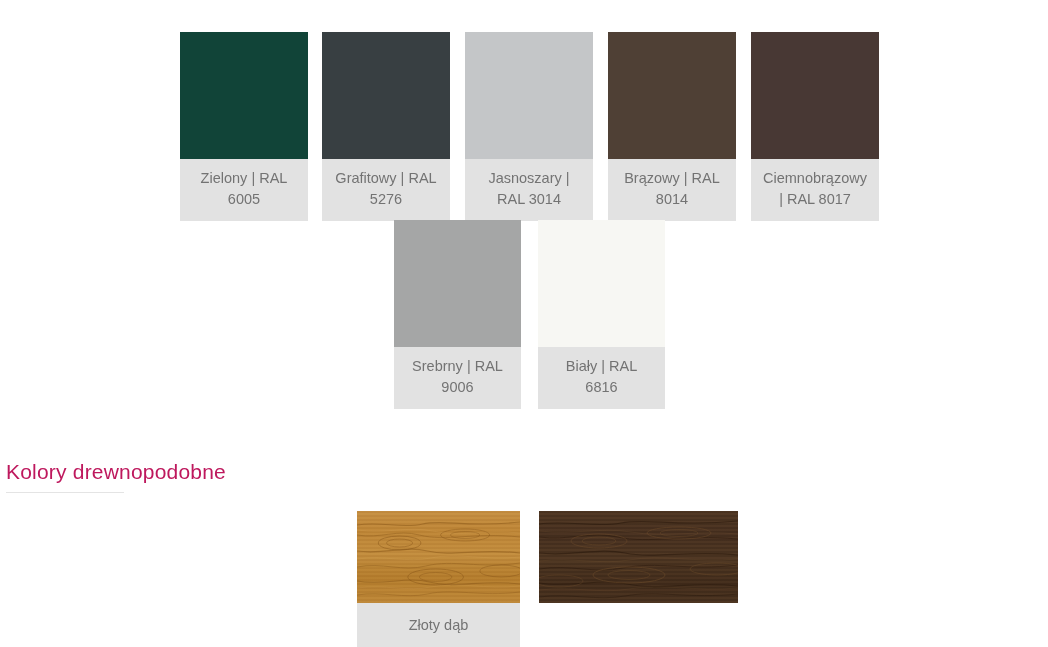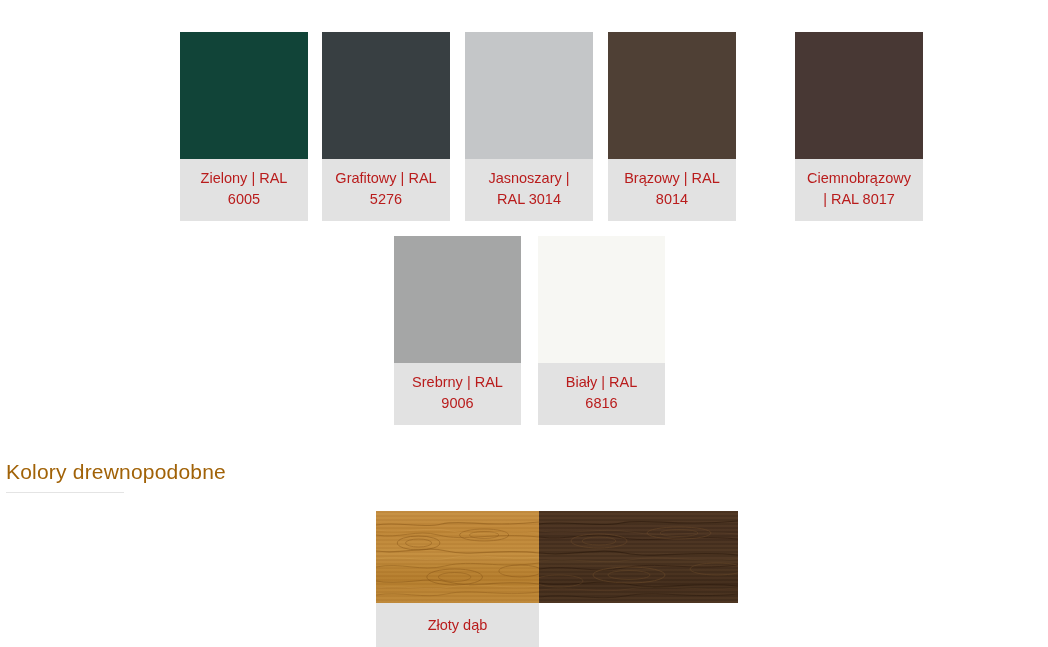--- a/index.html
+++ b/index.html
@@ -23,77 +23,77 @@
     position: absolute;
     box-sizing: border-box;
   }
   .card .fill {
     display: block;
     width: 100%;
     box-sizing: border-box;
   }
   .card .caption {
     background: #e2e2e2;
-    color: #b91c1c;
+    color: #737373;
     font-size: 14.5px;
     line-height: 21px;
     text-align: center;
     box-sizing: border-box;
     padding: 9px 10px 10px 10px;
     word-wrap: break-word;
     overflow-wrap: break-word;
     word-break: break-word;
   }
 
   
   .row1 .card { top: 32px; width: 128px; }
   .row1 .fill { height: 127px; }
   .row1 .caption { height: 62px; }
 
   #card-zielony        { left: 180px; }
   #card-grafitowy      { left: 322px; }
   #card-jasnoszary     { left: 465px; }
   #card-brazowy        { left: 608px; border-radius: 30px; }
-  #card-ciemnobrazowy  { left: 751px; margin-left: 44px; }
-
-  
-  .row2 .card { top: 236px; width: 127px; }
+  #card-ciemnobrazowy  { left: 751px; }
+
+  
+  .row2 .card { top: 220px; width: 127px; }
   .row2 .fill { height: 127px; }
   .row2 .caption { height: 62px; }
 
   #card-srebrny { left: 394px; }
   #card-bialy   { left: 538px; }
 
   
   .section-heading {
     position: absolute;
     left: 6px;
     top: 460px;
     margin: 0;
     font-size: 21px;
     font-weight: 400;
     letter-spacing: 0.2px;
-    color: #a16207;
+    color: #be185d;
     white-space: nowrap;
   }
   .heading-rule {
     position: absolute;
     left: 6px;
     top: 492px;
     width: 118px;
     height: 1px;
     background: #e4e4e4;
   }
 
   
   .row3 .card { top: 511px; width: 199px; }
   .row3 .fill { height: 92px; }
   .row3 .caption { height: 44px; padding-top: 12px; }
 
-  #card-zloty-dab { left: 340px; padding-left: 36px; }
+  #card-zloty-dab { left: 321px; padding-left: 36px; }
   #card-orzech    { left: 539px; }
 
   .wood { position: relative; overflow: hidden; }
   .wood .grain-svg { display: block; width: 100%; height: 100%; }
 </style>
 </head>
 <body>
 
 <div class="row1">
 

